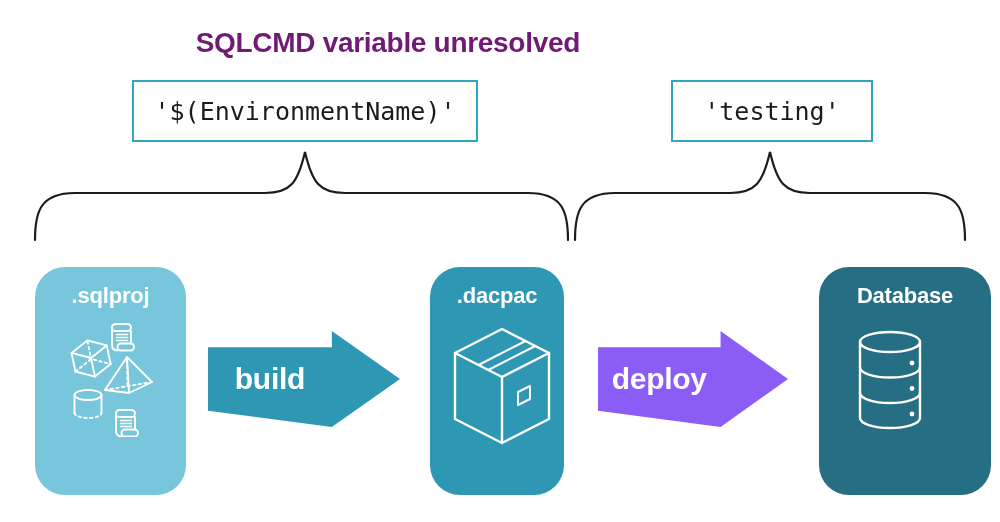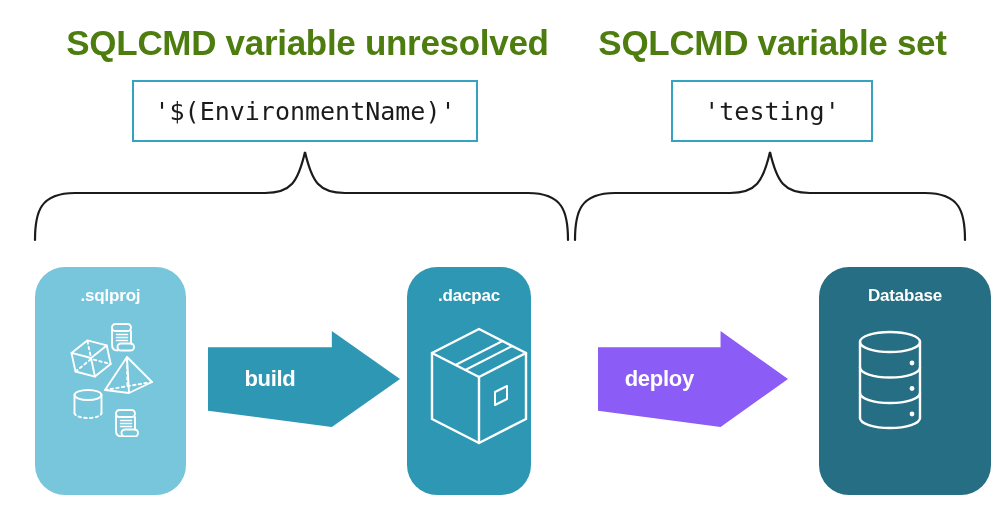--- a/index.html
+++ b/index.html
@@ -1,69 +1,68 @@
 <!DOCTYPE html>
 <html><head>
 <meta charset="utf-8">
 <style>
   html,body{margin:0;padding:0;background:#fff;}
   .canvas{
     position:relative;width:1000px;height:522px;background:#fff;overflow:hidden;
     font-family:"Liberation Sans", sans-serif;color:#1b1b1b;
   }
   .heading{
-    position:absolute;top:28px;font-size:35px;font-weight:700;text-align:center;
-    letter-spacing:-0.3px;color:#4d7c0f;line-height:30px;
+    position:absolute;top:28px;font-size:28px;font-weight:700;text-align:right;
+    letter-spacing:-0.3px;color:#701a75;line-height:30px;
   }
   .heading-left{left:35px;width:545px;}
   .heading-right{left:575px;width:395px;}
   .code-box{
     position:absolute;top:80px;height:62px;border:2px solid #34a3bf;background:#fff;
     display:flex;align-items:center;justify-content:center;box-sizing:border-box;
   }
   .code-left{left:132px;width:346px;}
   .code-right{left:671px;width:202px;}
   .code-text{
     font-family:"DejaVu Sans Mono", monospace;font-size:25px;color:#1b1b1b;white-space:pre;
   }
   .brace{position:absolute;top:150px;}
   .brace path{fill:none;stroke:#1b1b1b;stroke-width:2.2;stroke-linecap:round;}
   .stage{
     position:absolute;top:267px;height:228px;border-radius:30px;box-sizing:border-box;
   }
   .stage-label{
-    text-align:center;padding-top:15px;font-size:17px;font-weight:700;color:#fff;
+    text-align:center;padding-top:15px;font-size:22px;font-weight:700;color:#fff;
     letter-spacing:-0.2px;line-height:28px;
   }
   .stage-sqlproj{left:35px;width:151px;}
-  .stage-dacpac{left:407px;width:124px;}
+  .stage-dacpac{left:430px;width:134px;}
   .stage-database{left:819px;width:172px;}
   .stage svg{position:absolute;}
   .stage svg path,.stage svg rect,.stage svg ellipse,.stage svg line{
     fill:none;stroke:#fff;stroke-linejoin:round;stroke-linecap:round;
   }
   .arrow{
     position:absolute;top:331px;height:96px;
     clip-path:polygon(0 17%, 64.5% 17%, 64.5% 0, 100% 50%, 64.5% 100%, 0 83%);
   }
   .arrow-build{left:208px;width:192px;}
   .arrow-deploy{left:598px;width:190px;}
   .arrow-label{
     position:absolute;left:0;top:50%;transform:translateY(-50%);width:64.5%;
-    text-align:center;font-size:22px;font-weight:700;color:#fff;letter-spacing:-0.3px;
+    text-align:center;font-size:30px;font-weight:700;color:#fff;letter-spacing:-0.3px;
   }
   .dotted{stroke-dasharray:2.5 3.2;}
 </style>
 </head>
 <body>
 
 <div class="canvas">
 
   <div class="heading heading-left">SQLCMD variable unresolved</div>
-  <div class="heading heading-right">SQLCMD variable set</div>
 
   <div class="code-box code-right" style="border-color: rgb(52, 163, 191);">
     <span class="code-text">'testing'</span>
   </div>
   <div class="code-box code-left" style="border-color: rgb(52, 163, 191);">
     <span class="code-text">'$(EnvironmentName)'</span>
   </div>
 
   <svg class="brace" style="left:30px;" width="545" height="95" viewBox="0 0 545 95">
     <path d="M5 90 C5 62 10 43 45 43 L235 43 C261 43 268 32 275 2 C282 32 289 43 315 43 L498 43 C533 43 538 62 538 90"></path>

